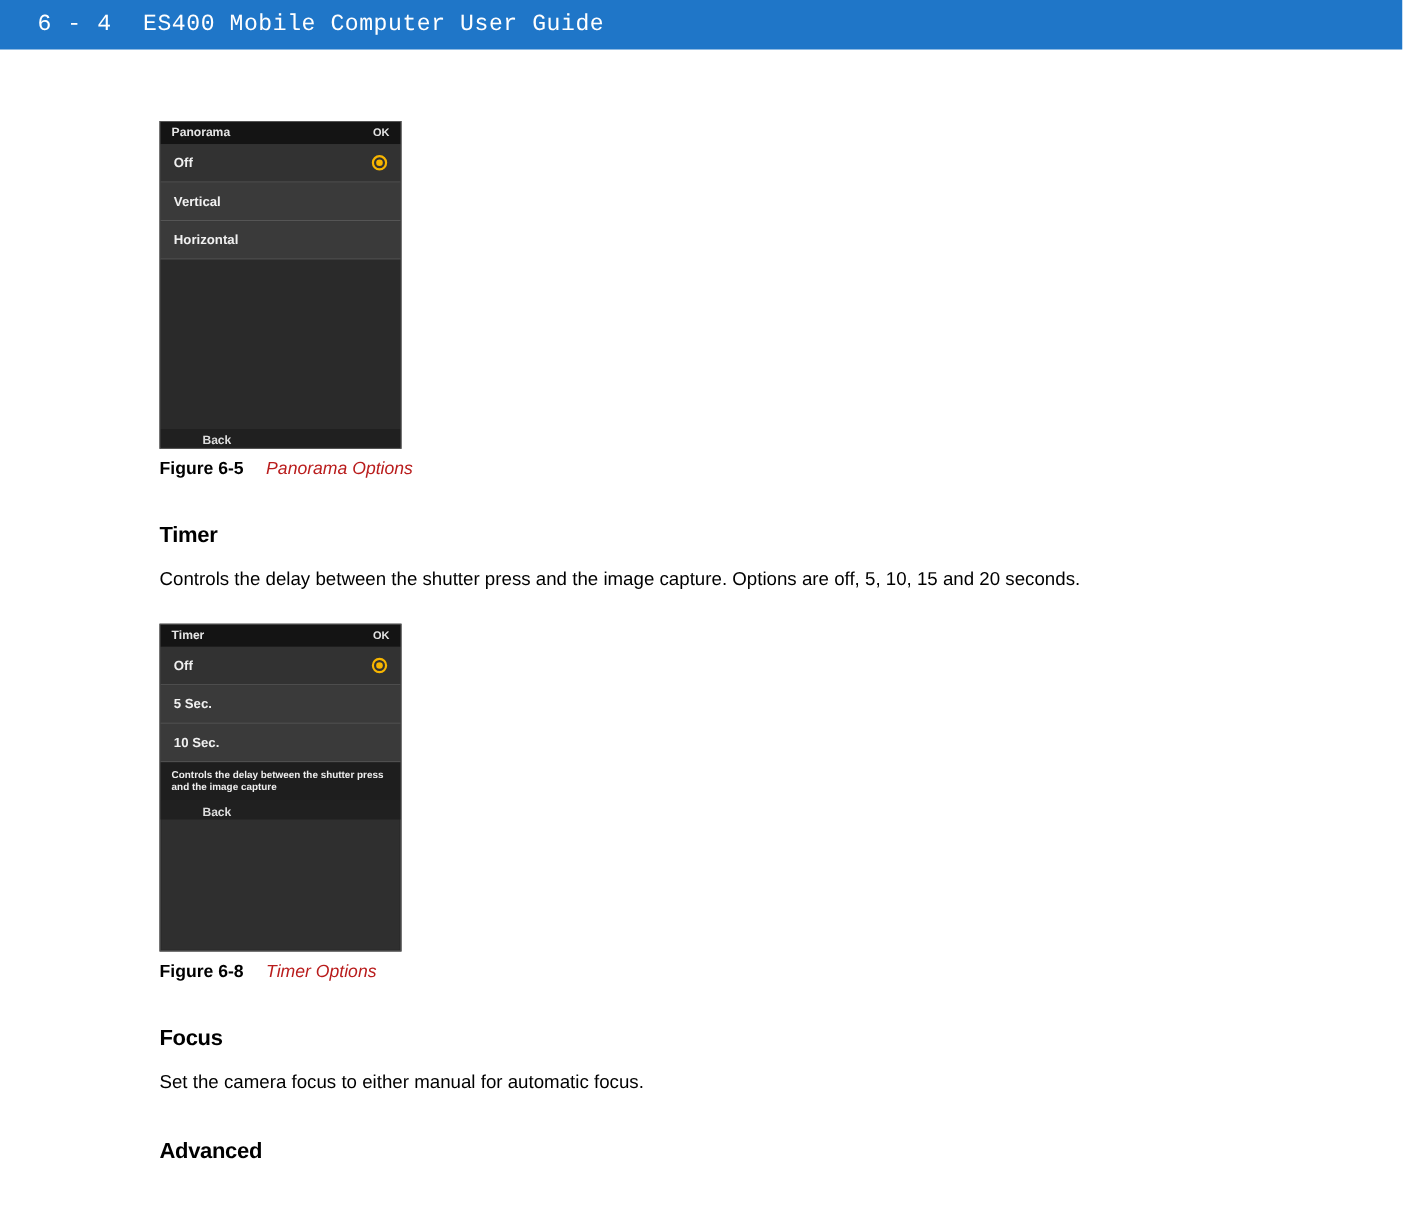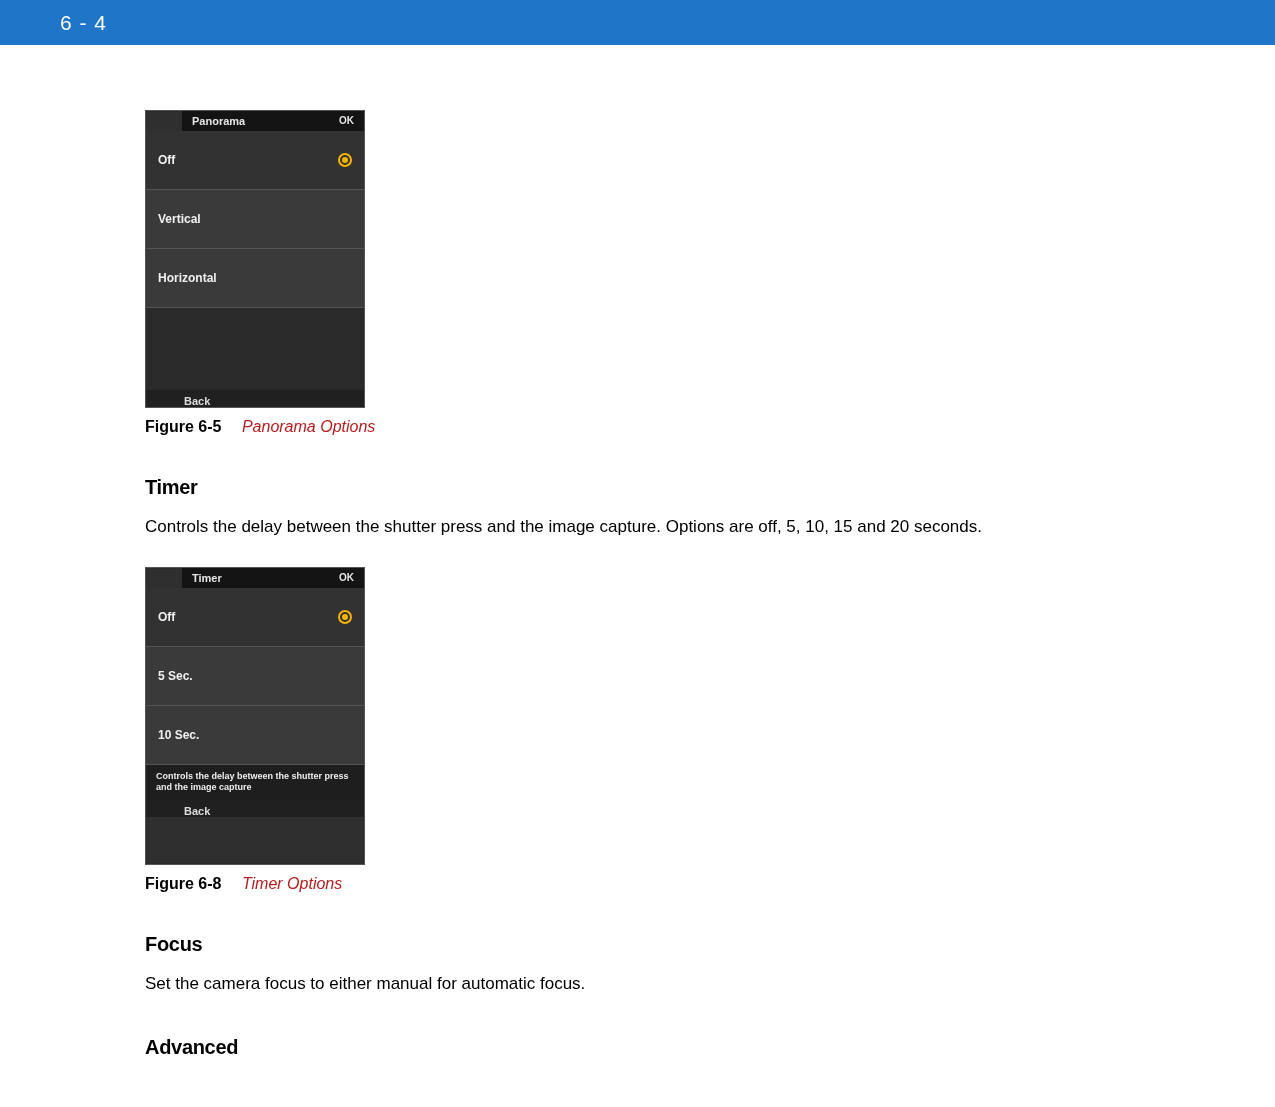--- a/index.html
+++ b/index.html
@@ -7,22 +7,23 @@
     font-family: Arial, Helvetica, sans-serif;
     background: #fff;
     width: 1275px;
   }
   .header-bar {
     background: #1f76c8;
     color: #fff;
     height: 45px;
     display: flex;
     align-items: center;
-    padding-left: 60px;
+    padding-left: 34px;
     font-size: 21px;
+    font-family: Liberation Mono, monospace;
   }
   .header-page {
     font-weight: 400;
     letter-spacing: 1px;
     margin-right: 28px;
   }
   .header-title {
     font-weight: 300;
     letter-spacing: 0.5px;
   }
@@ -41,31 +42,30 @@
     box-shadow: 0 0 1px #000 inset;
   }
   .phone-header {
     background: #141414;
     color: #e5e5e5;
     font-size: 11px;
     font-weight: bold;
     padding: 4px 10px;
     display: flex;
     justify-content: space-between;
-    align-items: flex-start;
-    margin-left: 36px;
+    align-items: flex-end;
   }
   .phone-header span:last-child { font-size: 10px; }
   .option-row {
     border-bottom: 1px solid #555;
     background: #3a3a3a;
     color: #f0f0f0;
     font-size: 12px;
     font-weight: bold;
-    padding: 22px 12px;
+    padding: 10px 12px;
     display: flex;
     justify-content: space-between;
     align-items: center;
   }
   .option-row.selected { background: #323232; }
   .radio-dot {
     width: 14px; height: 14px;
     border: 2px solid #f7b500;
     border-radius: 50%;
     display: inline-flex;
@@ -121,20 +121,21 @@
     color: #000;
     line-height: 1.4;
     margin-bottom: 28px;
   }
 </style>
 </head>
 <body>
 
 <div class="header-bar">
   <span class="header-page">6 - 4</span>
+  <span class="header-title">ES400 Mobile Computer User Guide</span>
 </div>
 
 <div class="content">
 
   <div class="phone-shot shot-panorama">
     <div class="phone-header">
       <span>Panorama</span>
       <span>OK</span>
     </div>
     <div class="option-row selected">

